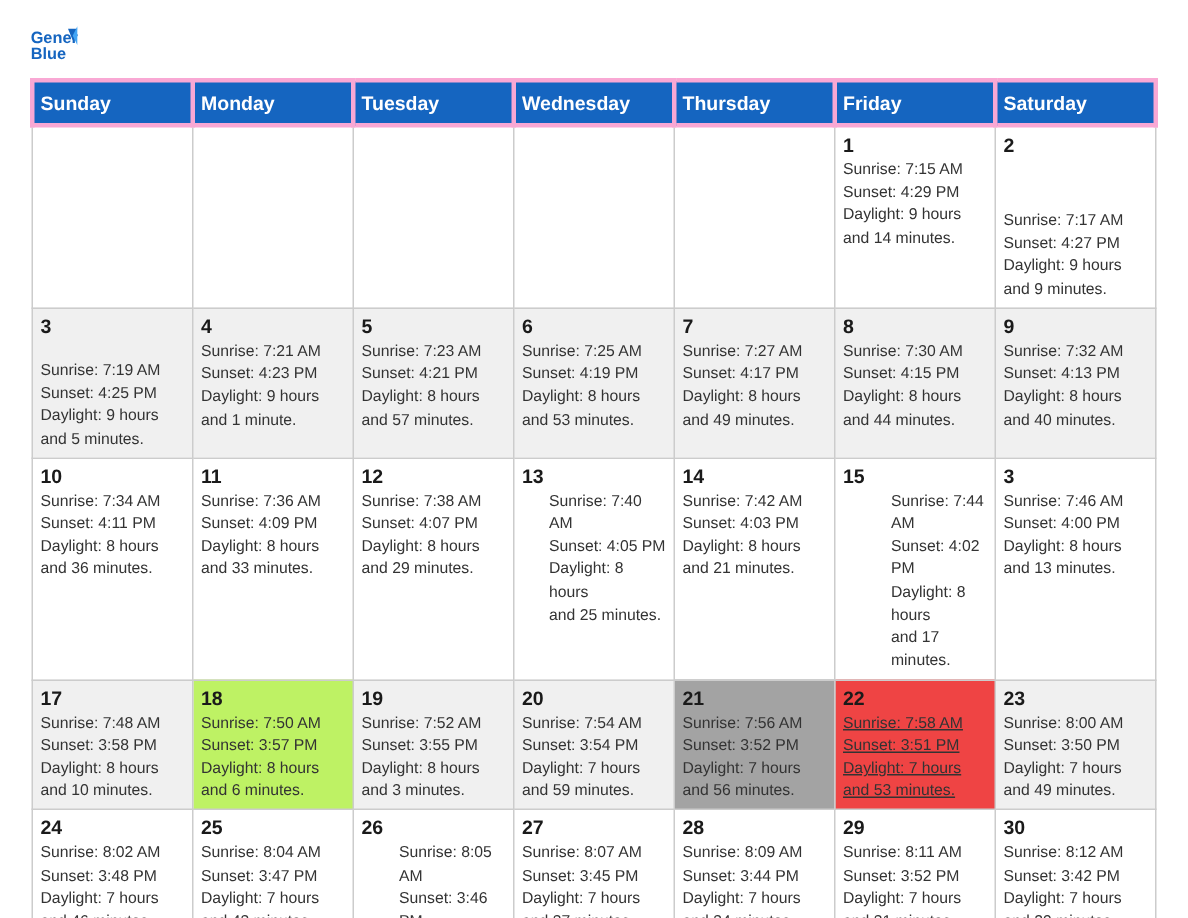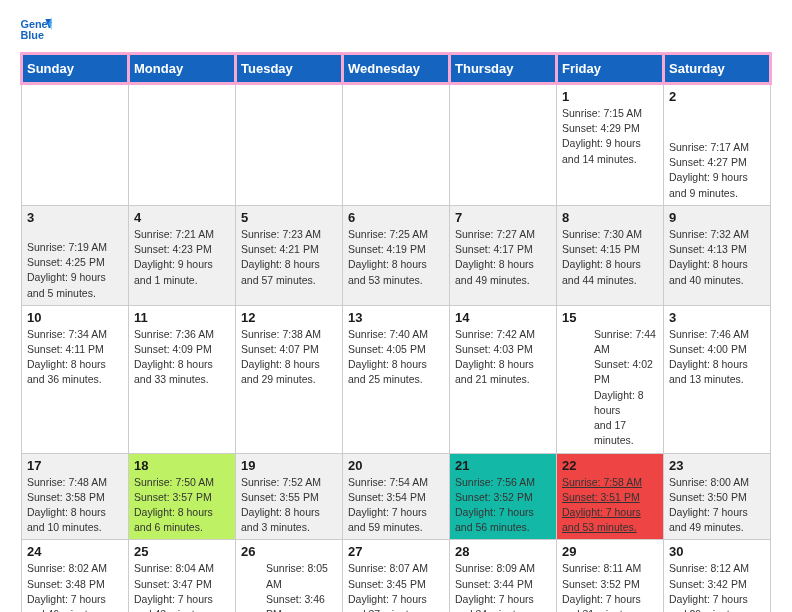--- a/index.html
+++ b/index.html
@@ -143,21 +143,21 @@
           </td>
           <td>
             <span class="day-num">12</span>
             <div class="day-info" style="white-space: pre-line;">Sunrise: 7:38 AM
 Sunset: 4:07 PM
 Daylight: 8 hours
 and 29 minutes.</div>
           </td>
           <td>
             <span class="day-num">13</span>
-            <div class="day-info" style="white-space: pre-line;">Sunrise: 7:40 AM
+            <div class="day-info" style="white-space: pre-line; margin-left: 18px;">Sunrise: 7:40 AM
 Sunset: 4:05 PM
 Daylight: 8 hours
 and 25 minutes.</div>
           </td>
           <td>
             <span class="day-num">14</span>
             <div class="day-info" style="white-space: pre-line;">Sunrise: 7:42 AM
 Sunset: 4:03 PM
 Daylight: 8 hours
 and 21 minutes.</div>
@@ -199,21 +199,21 @@
 Daylight: 8 hours
 and 3 minutes.</div>
           </td>
           <td style="background: rgb(240, 240, 240);">
             <span class="day-num">20</span>
             <div class="day-info" style="white-space: pre-line;">Sunrise: 7:54 AM
 Sunset: 3:54 PM
 Daylight: 7 hours
 and 59 minutes.</div>
           </td>
-          <td style="background: #14b8a6;">
+          <td style="background: #a3a3a3;">
             <span class="day-num">21</span>
             <div class="day-info" style="white-space: pre-line;">Sunrise: 7:56 AM
 Sunset: 3:52 PM
 Daylight: 7 hours
 and 56 minutes.</div>
           </td>
           <td style="background: #ef4444;">
             <span class="day-num">22</span>
             <div class="day-info" style="white-space: pre-line; text-decoration: underline;">Sunrise: 7:58 AM
 Sunset: 3:51 PM

